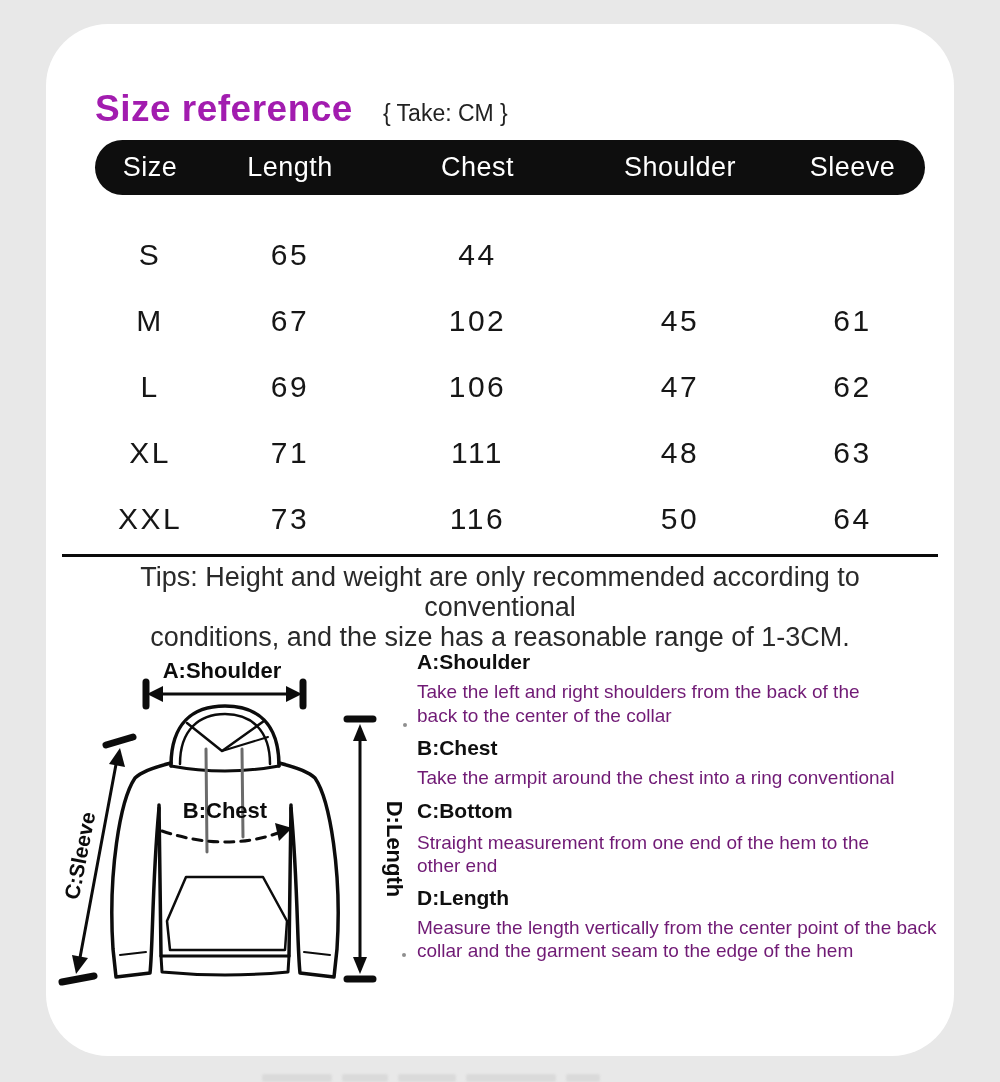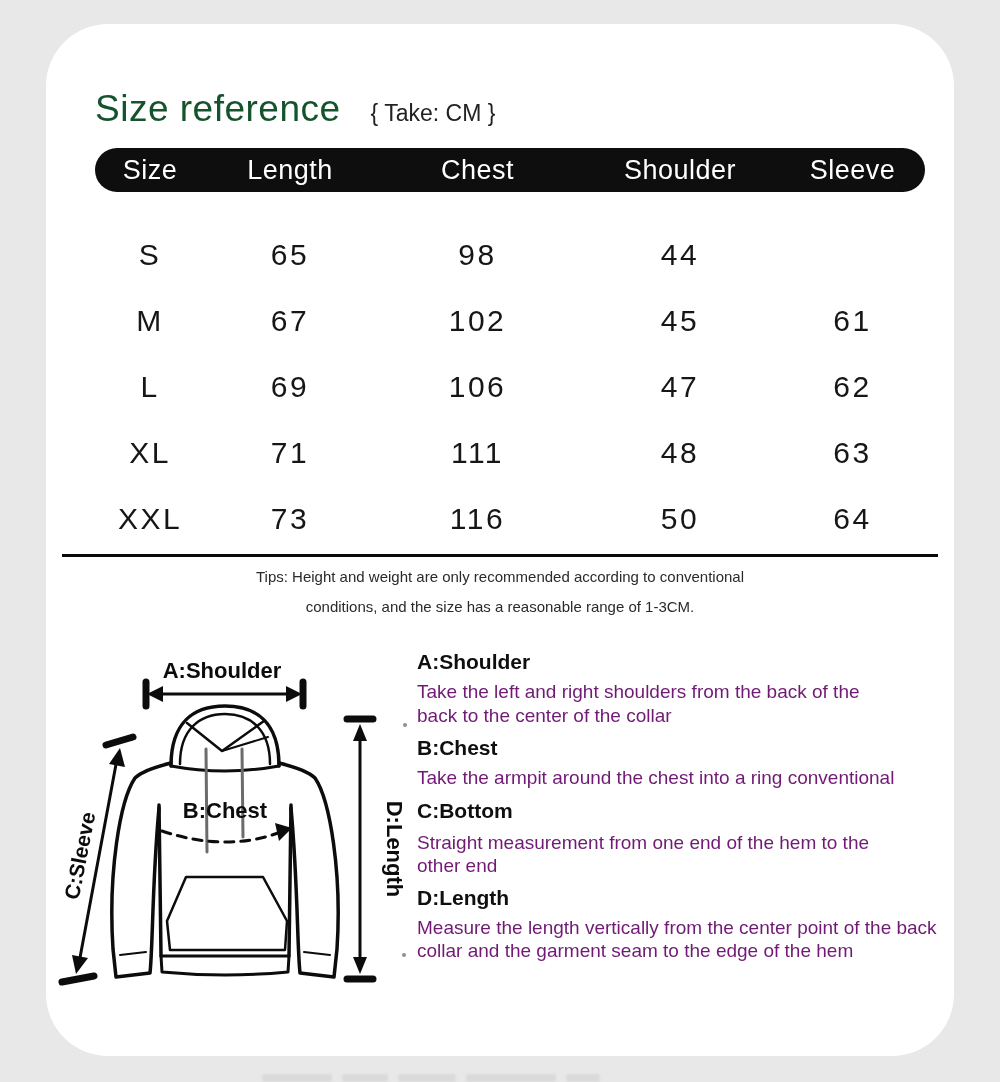--- a/index.html
+++ b/index.html
@@ -10,36 +10,36 @@
     position:relative;
     overflow:hidden;
     color:#1b1b1b;
   }
   .card {
     position:absolute; left:46px; top:24px; width:908px; height:1032px;
     background:#ffffff; border-radius:62px;
   }
   
   .title-row { position:absolute; left:95px; top:88px; display:flex; align-items:baseline; }
-  .title { font-size:37px; font-weight:400; color:#14532d; letter-spacing:.5px; }
+  .title { font-size:37px; font-weight:700; color:#a21caf; letter-spacing:.5px; }
   .unit-note { font-size:23px; color:#222; margin-left:30px; }
   
   .tbl-grid { display:grid; grid-template-columns:110px 170px 205px 200px 145px; }
   .tbl-head {
-    position:absolute; left:95px; top:148px; width:830px; height:44px;
+    position:absolute; left:95px; top:140px; width:830px; height:55px;
     background:#0e0e0e; border-radius:30px; align-items:center;
   }
   .tbl-head span { color:#fff; font-size:27px; text-align:center; letter-spacing:.5px; }
   .tbl-body { position:absolute; left:95px; top:222px; width:830px; }
   .t-row { height:66px; align-items:center; }
   .t-row span { font-size:30px; text-align:center; letter-spacing:2.5px; color:#161616; }
   .rule { position:absolute; left:62px; top:554px; width:876px; height:3px; background:#0a0a0a; }
   
   .tips { position:absolute; left:70px; top:562px; width:860px; text-align:center;
-          font-size:15px; line-height:30px; color:#2a2a2a; }
+          font-size:27px; line-height:30px; color:#2a2a2a; }
   .tips span { display:block; }
   
   .diagram { position:absolute; left:40px; top:645px; width:370px; height:360px; }
   .dg-label { font-weight:700; fill:#0c0c0c; font-family:"Liberation Sans","DejaVu Sans",sans-serif; }
   
   .defs { position:absolute; left:417px; top:650px; width:545px; }
   .def-block h3 { font-size:21px; font-weight:700; color:#0f0f0f; line-height:24px; }
   .def-block p  { font-size:19px; color:#701a75; line-height:23.5px; margin:6px 0 9px; }
   .def-block.m-a p { width:472px; }
   .def-block.m-b p { width:545px; }
@@ -71,21 +71,20 @@
   <span>Length</span>
   <span>Chest</span>
   <span>Shoulder</span>
   <span>Sleeve</span>
 </div>
 
 <div class="tbl-body">
   <div class="t-row tbl-grid">
     <span>S</span>
     <span>65</span>
-    <span>98</span>
     <span>44</span>
   </div>
   <div class="t-row tbl-grid">
     <span>M</span>
     <span>67</span>
     <span>102</span>
     <span>45</span>
     <span>61</span>
   </div>
   <div class="t-row tbl-grid">

